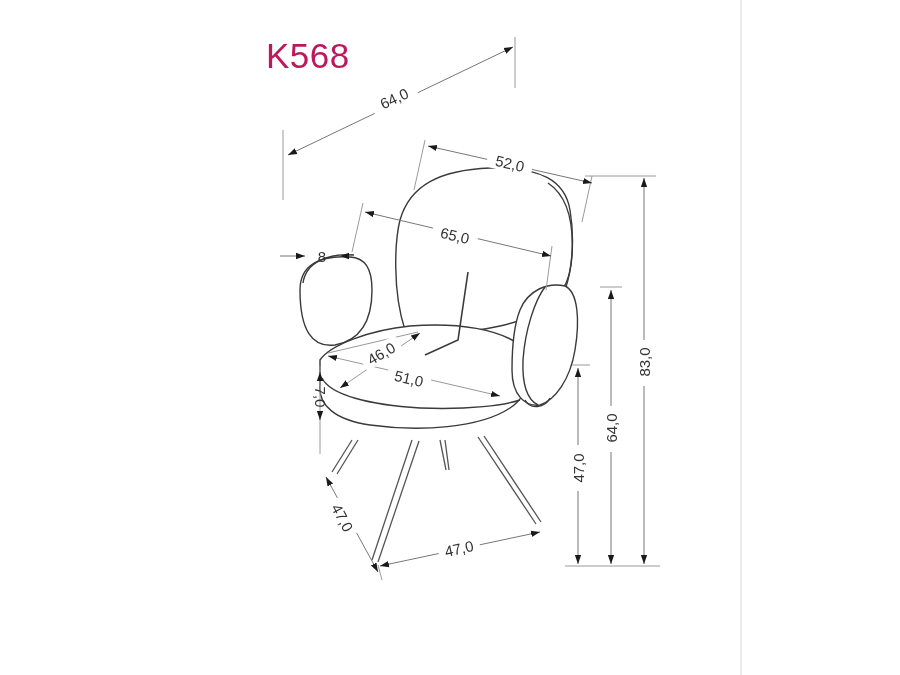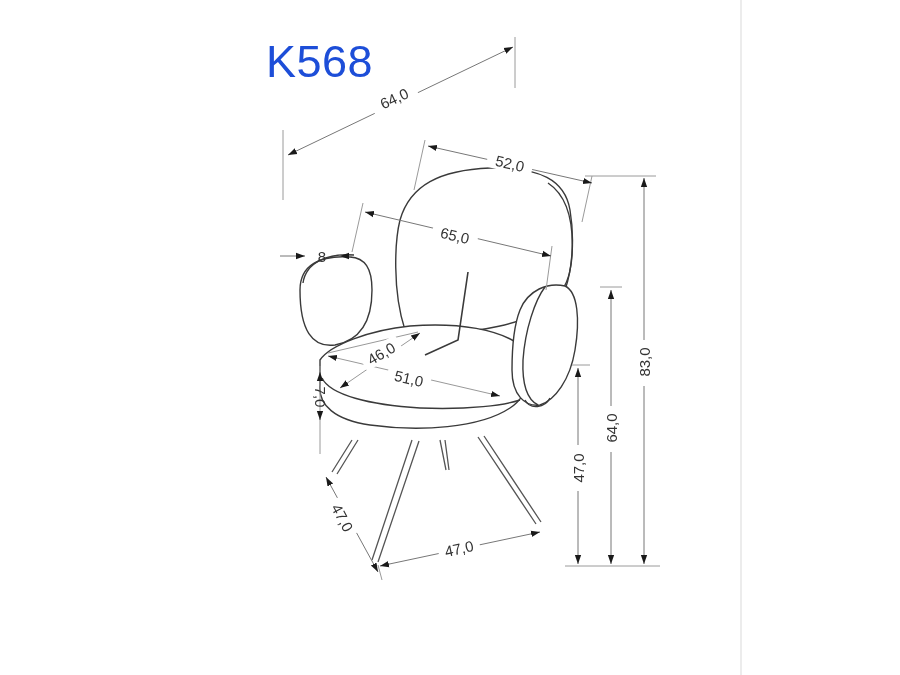--- a/index.html
+++ b/index.html
@@ -1,18 +1,18 @@
 <!DOCTYPE html>
 <html><head>
 <meta charset="utf-8">
 <style>
   html, body { margin: 0; padding: 0; background: #ffffff; }
   body { width: 900px; height: 675px; position: relative; overflow: hidden; font-family: "Liberation Sans", sans-serif; }
   .stage { position: absolute; left: 0; top: 0; width: 900px; height: 675px; }
-  .title { position: absolute; left: 266px; top: 36px; font-size: 45px; color: #1d4ed8; letter-spacing: 0.5px; font-family: "Liberation Sans", sans-serif; }
+  .title { position: absolute; left: 266px; top: 36px; font-size: 35px; color: #be185d; letter-spacing: 0.5px; font-family: "Liberation Sans", sans-serif; }
   svg { position: absolute; left: 0; top: 0; }
   .dimtxt { font-family: "Liberation Sans", sans-serif; font-size: 15px; fill: #333333; }
   .edge-line { position: absolute; left: 740px; top: 0; width: 2px; height: 675px; background: #ececec; }
 </style>
 </head>
 <body>
 
 <div class="stage">
   <div class="title">K568</div>
   <div class="edge-line"></div>

